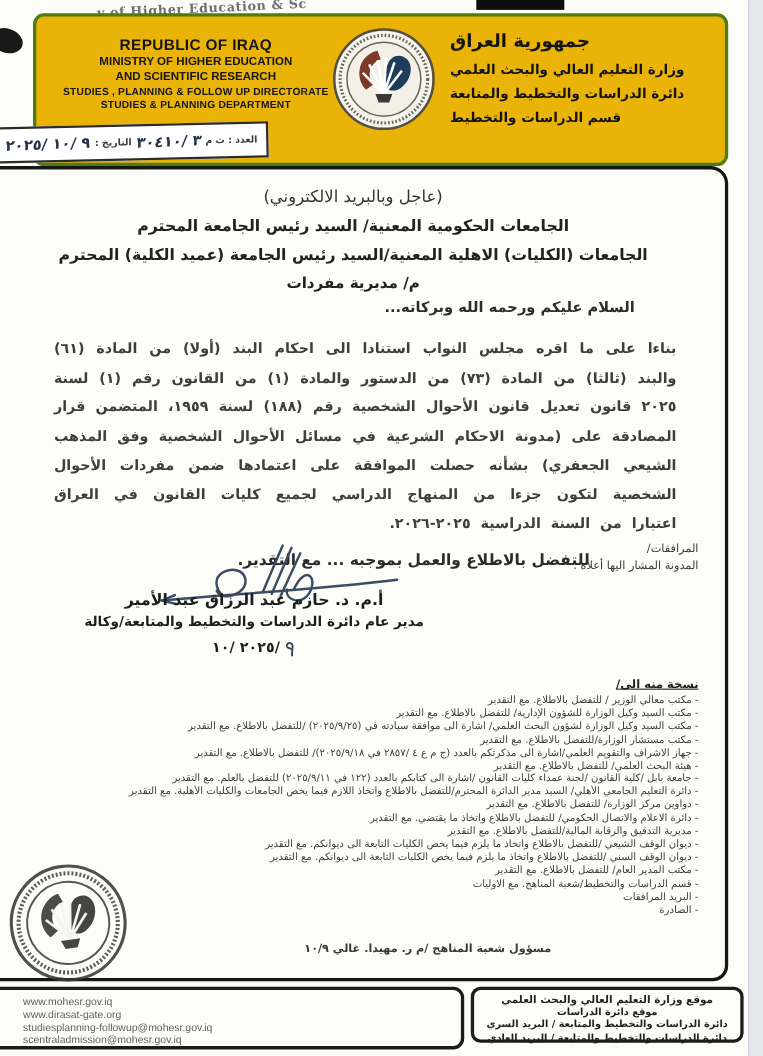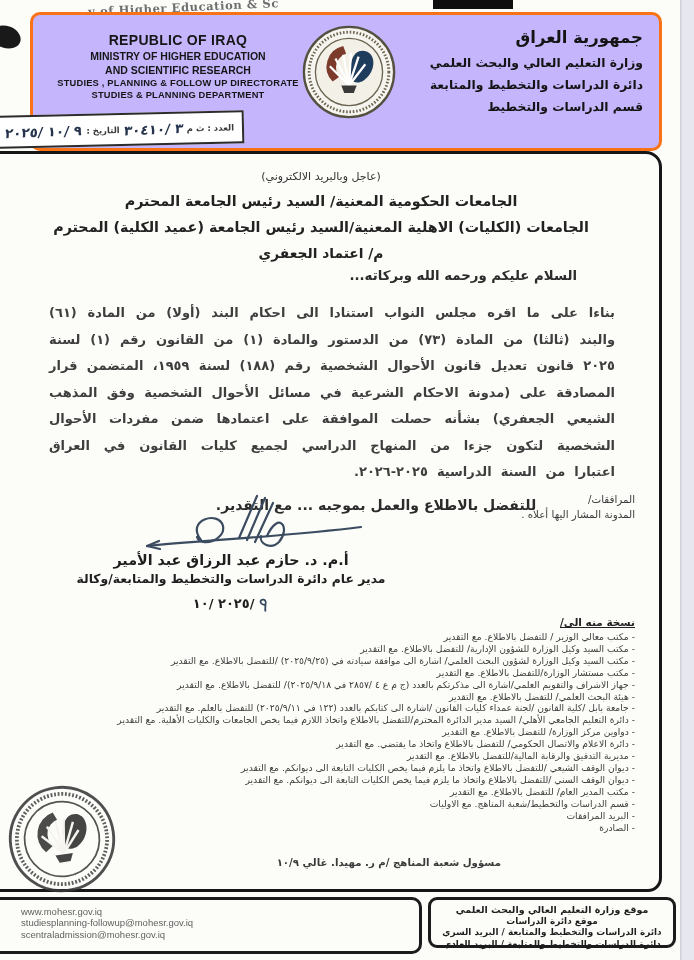--- a/index.html
+++ b/index.html
@@ -8,50 +8,50 @@
   .page { position:relative; width:694px; height:960px; background:#e7e7f0; overflow:hidden; }
   .paper { position:absolute; left:0; top:0; width:680px; height:960px; background:#fcfcf9; box-shadow:1px 0 2px rgba(0,0,0,.15); }
 
   
   .artifact-top-text { position:absolute; left:88px; top:-3px; width:340px; transform:rotate(-2.6deg);
     font-family:"DejaVu Serif",serif; font-weight:bold; font-size:11.5px; color:#6e6e6e; letter-spacing:.6px; white-space:nowrap; }
   .artifact-black-rect { position:absolute; left:433px; top:0; width:80px; height:9px; background:#0e0e0e; }
   .artifact-blot { position:absolute; left:-9px; top:26px; width:30px; height:22px; background:#191919; border-radius:50%; transform:rotate(18deg); }
 
   
-  .lh-box { position:absolute; left:30px; top:12px; width:632px; height:139px; border:3px solid #f97316; border-radius:10px; background:#c4b5fd; }
+  .lh-box { position:absolute; left:30px; top:12px; width:632px; height:139px; border:3px solid #4d7c0f; border-radius:10px; background:#eab308; }
   .lh-en { position:absolute; left:6px; top:17px; width:278px; text-align:center; color:#161616; font-family:"Liberation Sans","DejaVu Sans",sans-serif; font-weight:bold; }
   .lh-en .l1 { font-size:14px; letter-spacing:.3px; }
   .lh-en .l2, .lh-en .l3 { font-size:10.5px; margin-top:2px; }
   .lh-en .l4, .lh-en .l5 { font-size:9.3px; margin-top:2px; letter-spacing:.2px; }
   .lh-seal { position:absolute; left:268px; top:9px; width:96px; height:96px; }
   .lh-serial { position:absolute; left:252px; top:110px; width:160px; font-size:15px; font-weight:bold; color:#222; letter-spacing:2px; text-align:center; white-space:nowrap; }
-  .lh-ar { position:absolute; right:16px; top:13px; width:234px; text-align:right; direction:rtl; color:#141414; font-weight:bold; }
+  .lh-ar { position:absolute; right:16px; top:13px; width:234px; text-align:left; direction:rtl; color:#141414; font-weight:bold; }
   .lh-ar .a1 { font-size:16.5px; margin-bottom:5px; }
   .lh-ar .a2, .lh-ar .a3, .lh-ar .a4 { font-size:12.3px; line-height:22px; }
 
   .refbox { position:absolute; left:-6px; top:113px; width:250px; height:33px; border:2.5px solid #2c2c2c; background:#fff;
     transform:rotate(-1.3deg); direction:rtl; display:flex; align-items:center; justify-content:flex-start; gap:4px; padding:0 8px; white-space:nowrap; overflow:hidden; }
   .refbox .plabel { font-size:8.5px; color:#3a3a3a; font-weight:bold; }
   .refbox .hand { font-size:13.5px; color:#25344c; transform:skewX(-8deg) rotate(-1deg); font-weight:bold; letter-spacing:1px; }
 
   
   .main-box { position:absolute; left:-14px; top:151px; width:676px; height:741px; border:3.5px solid #161616;
     border-radius:2px 16px 14px 12px; background:#fcfcf9; padding:16px 26px 0 20px; direction:rtl; }
-  .urgent { text-align:center; font-size:11px; color:#333; margin-bottom:10px; }
+  .urgent { text-align:center; font-size:15px; color:#333; margin-bottom:10px; }
   .addr1, .addr2 { text-align:center; font-weight:bold; font-size:14.3px; color:#222; margin-bottom:10px; }
   .subject { text-align:center; font-weight:bold; font-size:13.8px; color:#222; margin-bottom:7px; }
   .salutation { text-align:right; font-weight:bold; font-size:13.3px; color:#2c2c2c; padding-right:56px; margin-bottom:17px; }
   .para { font-size:13px; font-weight:bold; color:#3e3e3e; line-height:26.5px; text-align:justify; text-align-last:right;
     word-spacing:4.5px; padding:0 18px 0 40px; }
   .closing { margin-top:11px; text-align:center; font-weight:bold; font-size:14px; color:#2b2b2b; transform:translateX(55px); }
 
   .attach { position:absolute; right:24px; top:338px; text-align:right; font-size:10.3px; color:#3b3b3b; line-height:15px; }
   .sig-svg { position:absolute; left:150px; top:336px; width:235px; height:80px; }
-  .signer { position:absolute; left:62px; top:398px; width:360px; text-align:center; color:#1e1e1e; }
+  .signer { position:absolute; left:62px; top:384px; width:360px; text-align:center; color:#1e1e1e; }
   .signer .nm { font-weight:bold; font-size:14.3px; }
   .signer .tt { font-weight:bold; font-size:12.4px; margin-top:3px; }
   .signer .dt { font-weight:bold; font-size:13px; margin-top:4px; direction:ltr; }
   .signer .dt .hand9 { display:inline-block; font-size:19px; color:#32465c; transform:rotate(12deg) translateY(3px); font-weight:normal; }
 
   .cc-head { position:absolute; right:24px; top:462px; font-size:10.5px; font-weight:bold; color:#222; text-decoration:underline; }
   .cc-list { position:absolute; right:24px; top:477px; width:636px; direction:rtl; text-align:right; color:#3c3c3c;
     font-size:9.2px; line-height:11.9px; }
   .cc-line { white-space:nowrap; overflow:hidden; }
   .cc-line::before { content:"- "; }
@@ -115,21 +115,21 @@
     <span class="plabel">العدد : ث م</span>
     <span class="hand">٣ /٣٠٤١٠</span>
     <span class="plabel">التاريخ :</span>
     <span class="hand">٩ /١٠ /٢٠٢٥</span>
   </div>
 
   <div class="main-box">
     <div class="urgent">(عاجل وبالبريد الالكتروني)</div>
     <div class="addr1">الجامعات الحكومية المعنية/ السيد رئيس الجامعة المحترم</div>
     <div class="addr2">الجامعات (الكليات) الاهلية المعنية/السيد رئيس الجامعة (عميد الكلية) المحترم</div>
-    <div class="subject">م/ اعتماد الجعفري</div>
+    <div class="subject">م/ مديرية مفردات</div>
     <div class="salutation">السلام عليكم ورحمه الله وبركاته...</div>
     <div class="para">بناءا على ما اقره مجلس النواب استنادا الى احكام البند (أولا) من المادة (٦١) والبند (ثالثا) من المادة (٧٣) من الدستور والمادة (١) من القانون رقم (١) لسنة ٢٠٢٥ قانون تعديل قانون الأحوال الشخصية رقم (١٨٨) لسنة ١٩٥٩، المتضمن قرار المصادقة على (مدونة الاحكام الشرعية في مسائل الأحوال الشخصية وفق المذهب الشيعي الجعفري) بشأنه حصلت الموافقة على اعتمادها ضمن مفردات الأحوال الشخصية لتكون جزءا من المنهاج الدراسي لجميع كليات القانون في العراق اعتبارا من السنة الدراسية ٢٠٢٥-٢٠٢٦.</div>
     <div class="closing">للتفضل بالاطلاع والعمل بموجبه ... مع التقدير.</div>
 
     <div class="attach">
       <div>المرافقات/</div>
       <div>المدونة المشار اليها أعلاه .</div>
     </div>
 
     <svg class="sig-svg" viewBox="0 0 235 80">
@@ -189,20 +189,21 @@
         <path d="M50,63 L46,33"></path>
       <path d="M50,63 L54,32"></path>
         <path d="M50,63 L62,36"></path>
         <path d="M50,63 L66,44"></path>
     </g>
     <path d="M42,64 L58,64 L55,71 L45,71 Z" fill="#2e2e2e"></path>
   </svg>
 
   <div class="ft-left">
       <div>www.mohesr.gov.iq</div>
+      <div>www.dirasat-gate.org</div>
       <div>studiesplanning-followup@mohesr.gov.iq</div>
       <div>scentraladmission@mohesr.gov.iq</div>
     </div>
   <div class="ft-right">
       <div>موقع وزارة التعليم العالي والبحث العلمي</div>
       <div>موقع دائرة الدراسات</div>
       <div>دائرة الدراسات والتخطيط والمتابعة / البريد السري</div>
       <div>دائرة الدراسات والتخطيط والمتابعة / البريد العادي</div>
     </div>
 </div>

